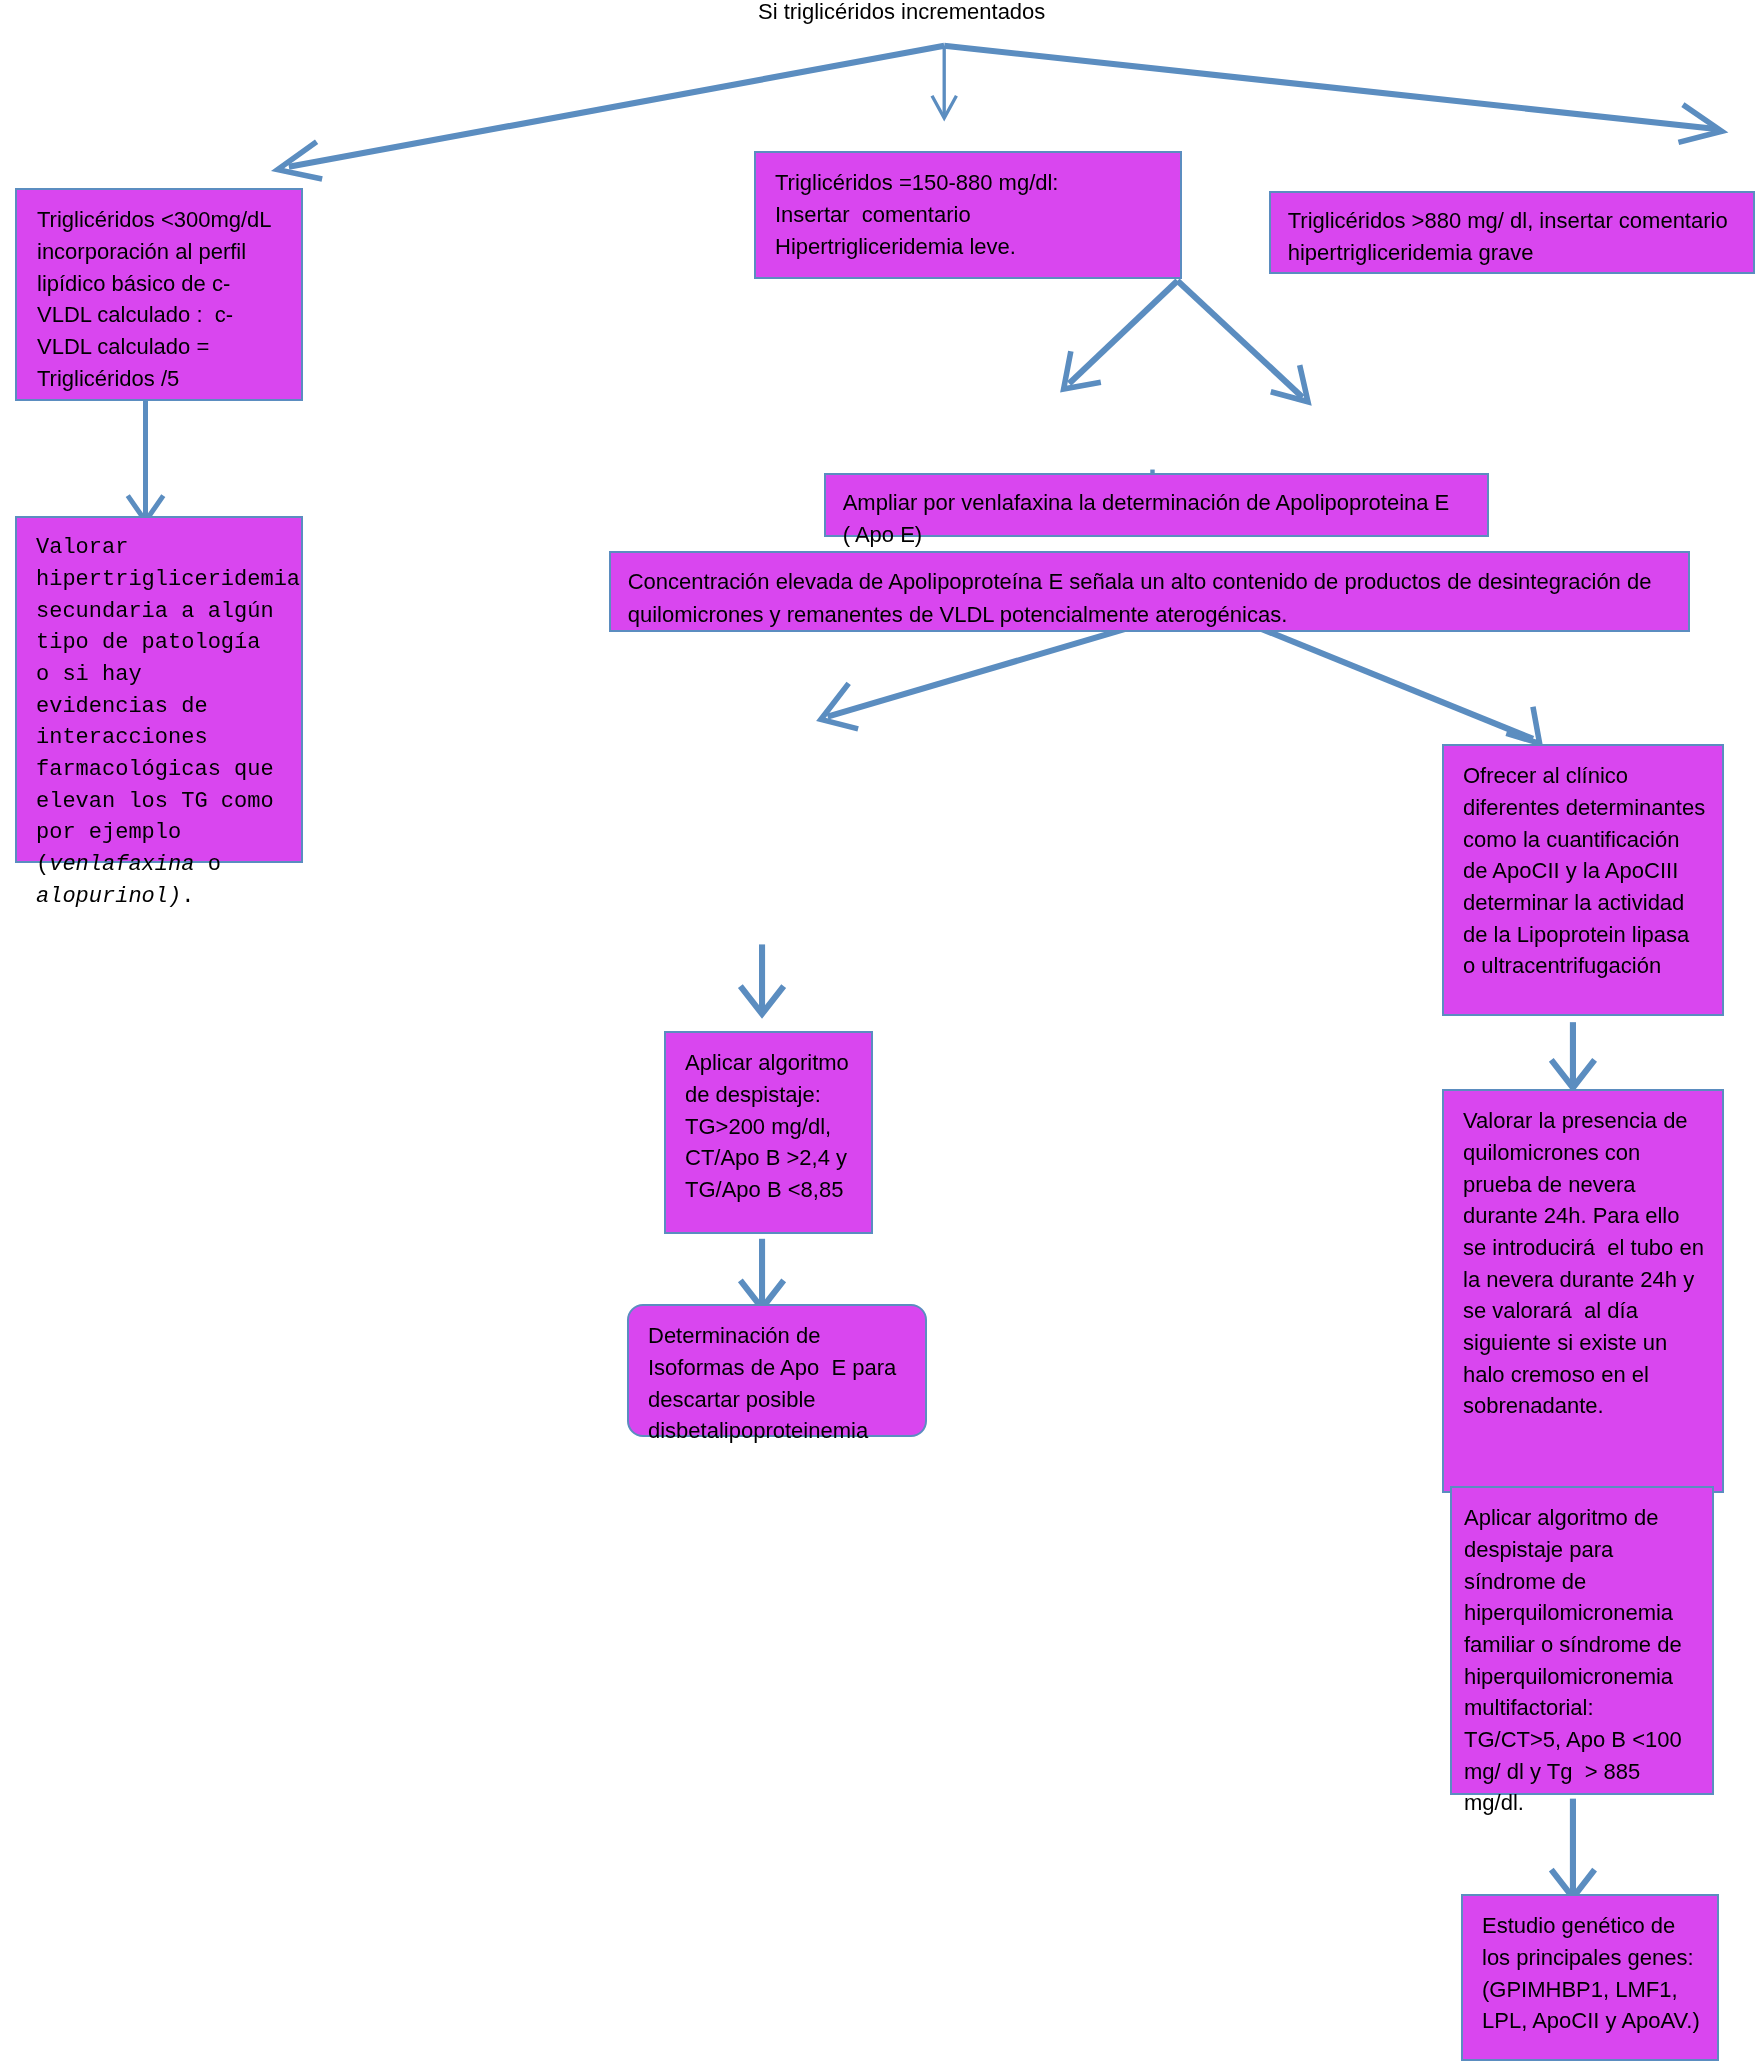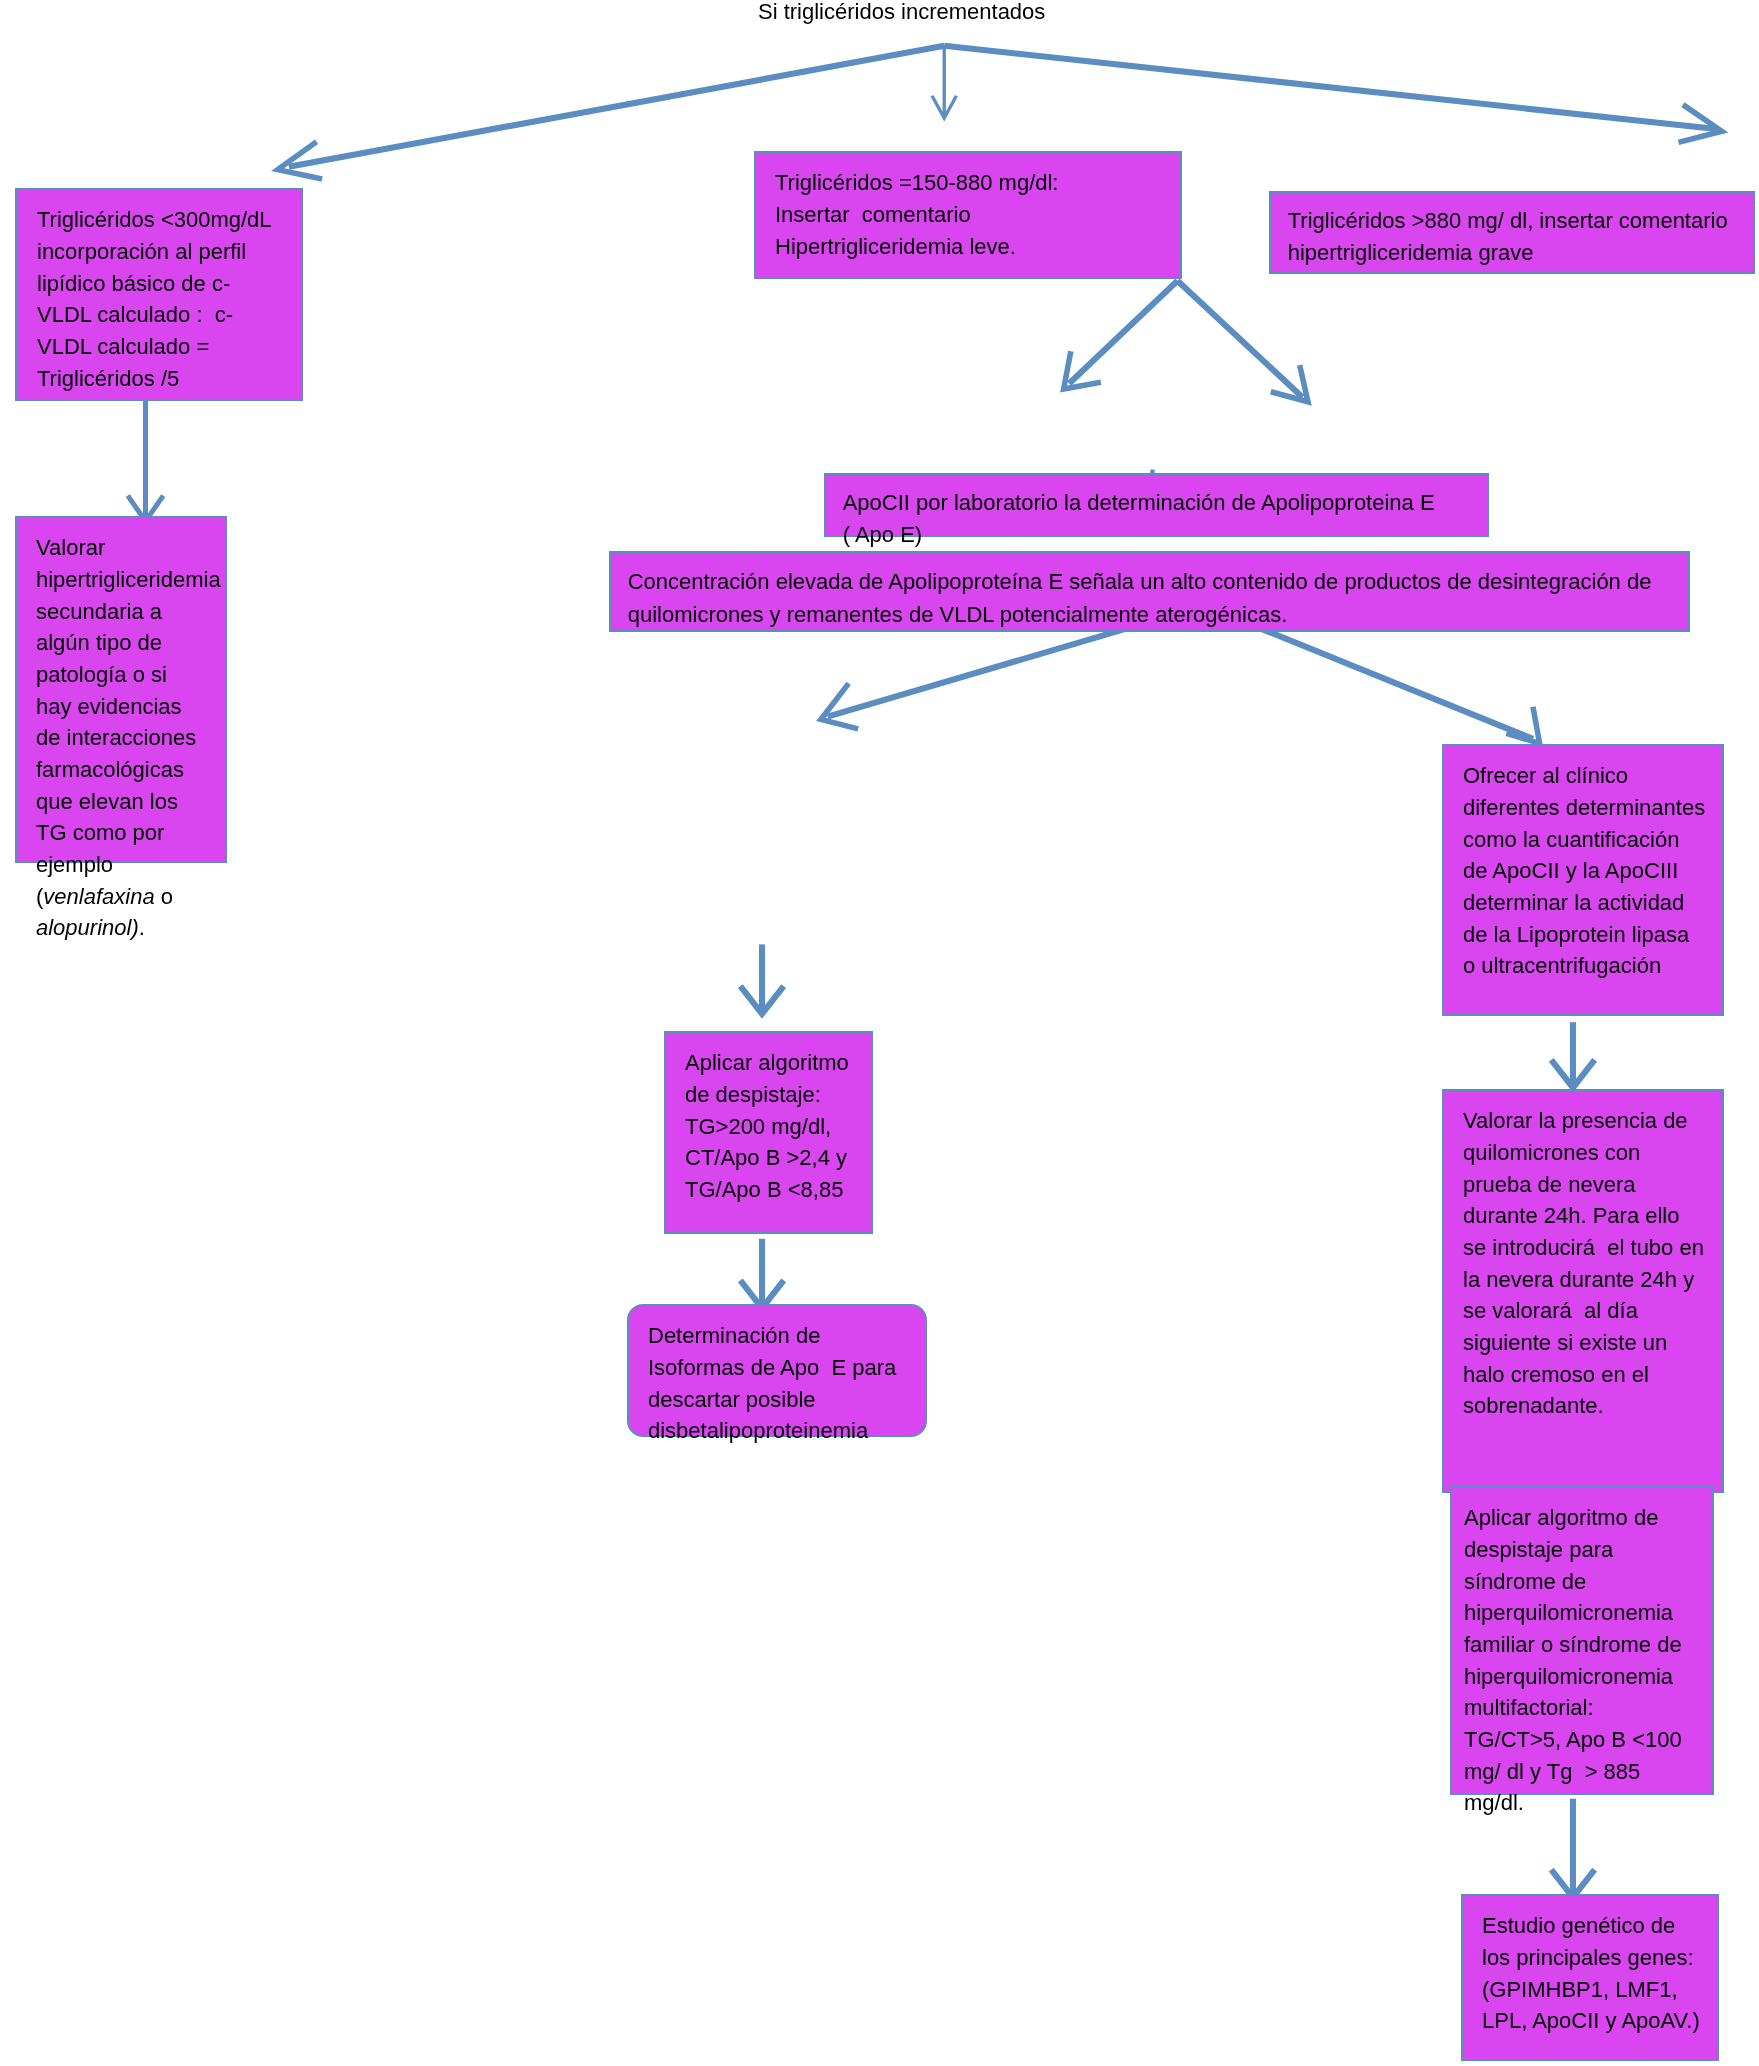--- a/index.html
+++ b/index.html
@@ -97,29 +97,29 @@
       <path d="M2832,3238 L 2832,3410" stroke-width="11"></path>
       <path d="M2793,3366 L 2832,3416 L 2871,3366" stroke-width="11"></path>
 
     </g>
   </svg>
 
   <div class="title" style="left:758px; top:-2.2px;">Si triglicéridos incrementados</div>
 
   <div class="node" style="left:15px; top:188px; width:288px; height:213px;padding-left:20px;">Triglicéridos &lt;300mg/dL incorporación al perfil lipídico básico de c-VLDL calculado :  c-VLDL calculado = Triglicéridos /5</div>
 
-  <div class="node" style="left:15px; top:516px; width:212px; height:347px;"><span>Valorar hipertrigliceridemia secundaria a algún tipo de patología o si hay evidencias de interacciones farmacológicas que elevan los TG como por ejemplo (<span class="ital">venlafaxina</span> o <span class="ital">alopurinol)</span>.</span></div>
+  <div class="node" style="left:15px; top:516px; width:288px; height:347px;font-family:Liberation Mono, monospace;"><span>Valorar hipertrigliceridemia secundaria a algún tipo de patología o si hay evidencias de interacciones farmacológicas que elevan los TG como por ejemplo (<span class="ital">venlafaxina</span> o <span class="ital">alopurinol)</span>.</span></div>
 
   <div class="node" style="left:754px; top:151px; width:428px; height:128px;">Triglicéridos =150-880 mg/dl:
 Insertar  comentario
 Hipertrigliceridemia leve.</div>
 
   <div class="node tight" style="left:1269px; top:154px; width:486px; height:83px;">Triglicéridos &gt;880 mg/ dl, insertar comentario hipertrigliceridemia grave</div>
 
-  <div class="node tight" style="left:824px; top:436px; width:665px; height:64px;">ApoCII por laboratorio la determinación de Apolipoproteina E
+  <div class="node tight" style="left:824px; top:436px; width:665px; height:64px;">Ampliar por venlafaxina la determinación de Apolipoproteina E
 ( Apo E)</div>
 
   <div class="node tight wide" style="left:609px; top:514px; width:1081px; height:81px;">Concentración elevada de Apolipoproteína E señala un alto contenido de productos de desintegración de quilomicrones y remanentes de VLDL potencialmente aterogénicas.</div>
 
 
   <div class="node" style="left:1442px; top:744px; width:282px; height:272px;">Ofrecer al clínico diferentes determinantes como la cuantificación de ApoCII y la ApoCIII determinar la actividad de la Lipoprotein lipasa o ultracentrifugación</div>
 
   <div class="node" style="left:664px; top:1031px; width:209px; height:203px;">Aplicar algoritmo de despistaje: TG&gt;200 mg/dl, CT/Apo B &gt;2,4 y TG/Apo B &lt;8,85</div>
 
   <div class="node" style="left:627px; top:1304px; width:300px; height:133px;border-radius:16px;">Determinación de Isoformas de Apo  E para descartar posible disbetalipoproteinemia</div>

